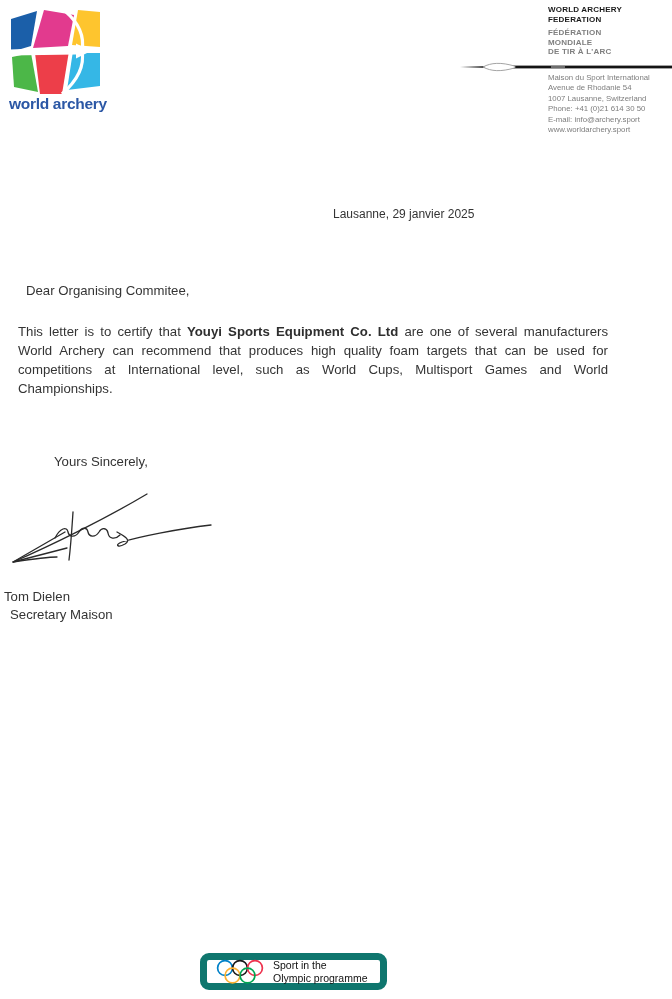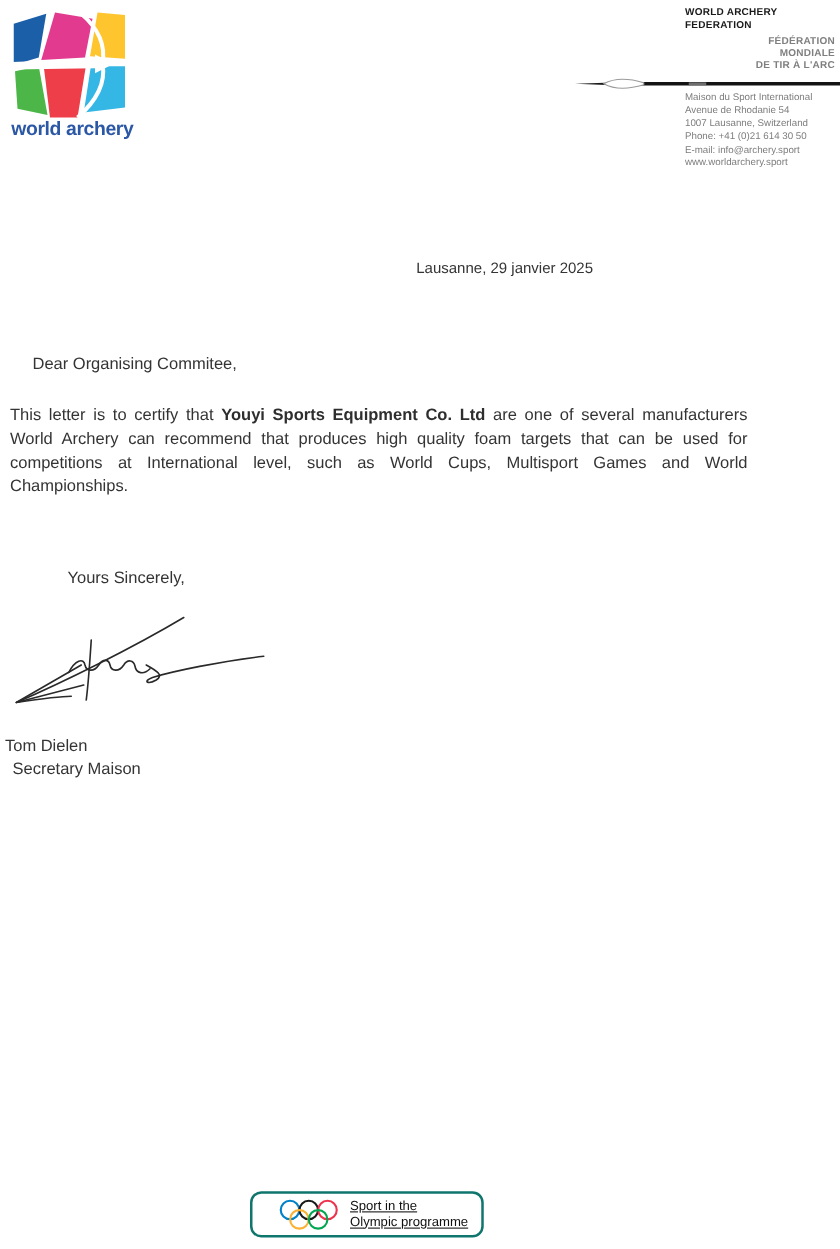--- a/index.html
+++ b/index.html
@@ -9,43 +9,43 @@
     font-family:"Liberation Sans", sans-serif; color:#343434; overflow:hidden;
   }
   
   .logo-box { position:absolute; left:10px; top:9px; width:91px; height:87px; }
   .wordmark {
     position:absolute; left:9px; top:95px; width:110px;
     font-size:15.5px; font-weight:bold; letter-spacing:-0.3px; color:#2b57a5;
   }
   .org-block { position:absolute; left:548px; top:5px; width:120px; }
   .org-en div { font-size:8px; font-weight:bold; line-height:9.5px; color:#1a1a1a; letter-spacing:0.2px; }
-  .org-fr { margin-top:4px;text-align:right; }
+  .org-fr { margin-top:4px; }
   .org-fr div { font-size:8px; font-weight:bold; line-height:9.5px; color:#7f7f7f; letter-spacing:0.2px; }
   .arrow-graphic { position:absolute; left:455px; top:61px; width:217px; height:12px; }
   .address-block { position:absolute; left:548px; top:73px; width:120px; }
   .address-block div { font-size:7.8px; line-height:10.4px; color:#7d7d7d; }
   
   .dateline { position:absolute; left:333px; top:207px; font-size:12px; }
   .salutation { position:absolute; left:26px; top:283px; font-size:13.2px; }
   .body-par {
-    position:absolute; left:8px; top:322px; width:590px;
+    position:absolute; left:18px; top:322px; width:590px;
     font-size:13.2px; line-height:19px; text-align:justify;
   }
   .body-par b { font-weight:bold; color:#2e2e2e; }
   .closing-line { position:absolute; left:10px; top:415px; font-size:13.2px; }
   .valediction { position:absolute; left:10px; top:454px; font-size:13.2px;margin-left:44px; }
   .signature { position:absolute; left:5px; top:482px; width:210px; height:90px; }
   .signer-name { position:absolute; left:4px; top:589px; font-size:13.2px; }
   .signer-title { position:absolute; left:10px; top:607px; font-size:13.2px; }
   
   .olympic-badge {
     position:absolute; left:200px; top:953px; width:187px; height:37px;
-    border:2px solid #0f766e; border-radius:9px;
-    display:flex; align-items:center; gap:9px; padding-left:21px;text-decoration:underline;
+    border:7px solid #0f766e; border-radius:9px;
+    display:flex; align-items:center; gap:9px; padding-left:9px;
   }
   .rings { width:48px; height:26px; flex:0 0 auto; }
   .badge-text { font-size:10.5px; line-height:12.5px; color:#111; }
 </style>
 </head>
 <body>
 
 <div class="page">
 
   <svg class="logo-box" viewBox="0 0 91 87" xmlns="http://www.w3.org/2000/svg">

